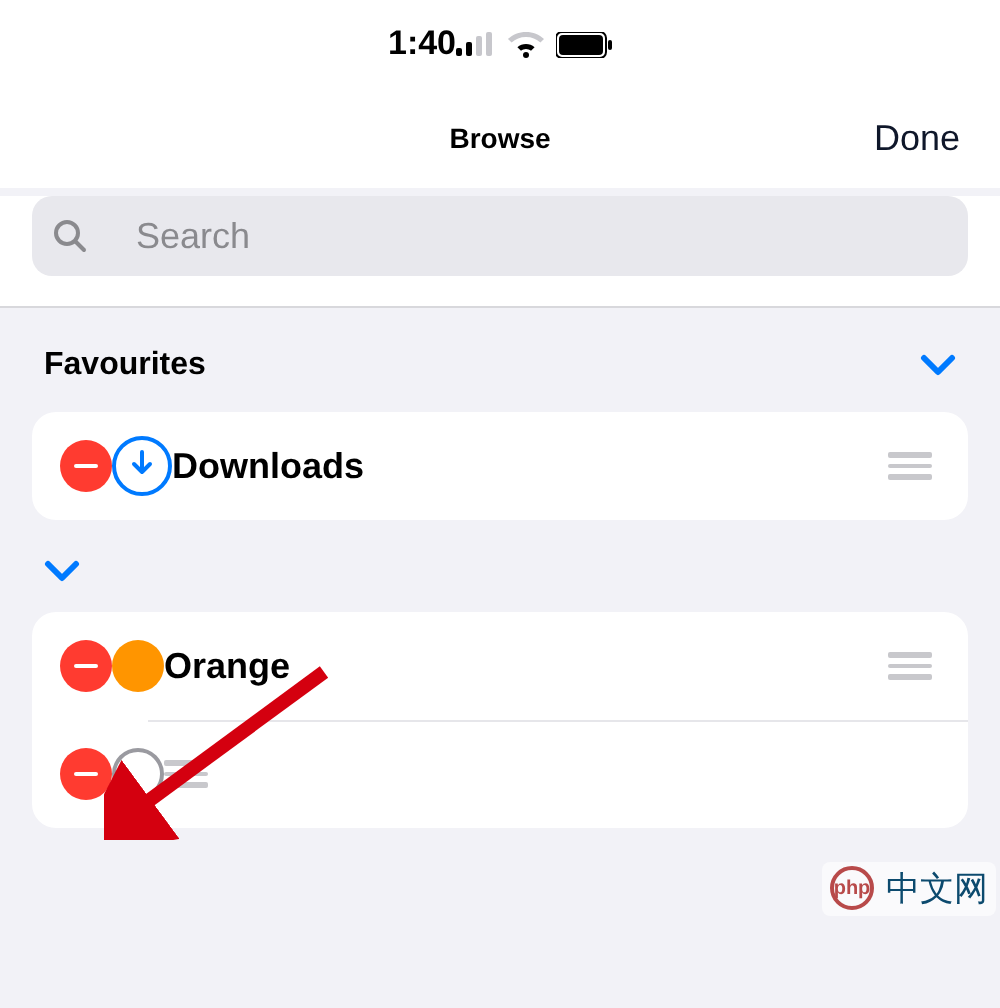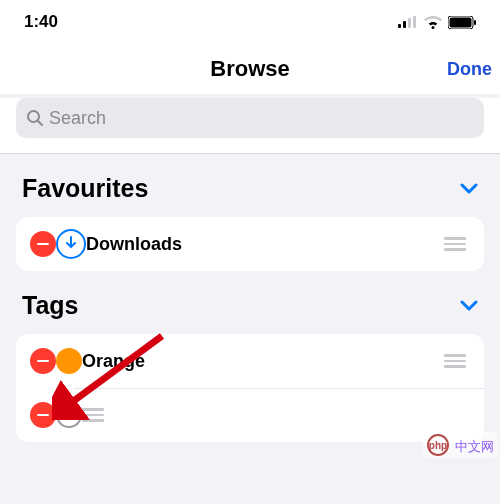--- a/index.html
+++ b/index.html
@@ -1,44 +1,44 @@
 <!DOCTYPE html>
 <html><head>
   <meta charset="utf-8">
   <style>
     * { margin: 0; padding: 0; box-sizing: border-box; font-family: -apple-system, 'Helvetica Neue', Helvetica, Arial, sans-serif; }
     body { width: 500px; height: 504px; background: #f2f2f7; overflow: hidden; position: relative; }
-    .statusbar { height: 44px; display: flex; justify-content: space-between; align-items: center; padding: 0 24px; background: #fff; }
+    .statusbar { height: 44px; display: flex; justify-content: center; align-items: center; padding: 0 24px; background: #fff; }
     .sb-time { font-size: 17px; font-weight: 600; }
     .sb-icons { display: flex; align-items: center; gap: 6px; }
     .navheader { height: 50px; background: #fff; position: relative; display: flex; align-items: center; justify-content: center; }
-    .nav-title { font-size: 22px; font-weight: 600; }
-    .nav-done { position: absolute; right: 8px; font-size: 18px; font-weight: 700; color: #1d4ed8; }
-    .searchbar { margin: 4px 16px 14px; height: 40px; background: #e8e8ed; border-radius: 10px; display: flex; align-items: center; padding: 0 10px; gap: 5px; }
+    .nav-title { font-size: 14px; font-weight: 600; }
+    .nav-done { position: absolute; right: 20px; font-size: 18px; font-weight: 400; color: #0f172a; }
+    .searchbar { margin: 4px 16px 14px; height: 40px; background: #e8e8ed; border-radius: 10px; display: flex; align-items: center; padding: 0 10px; gap: 24px; }
     .search-ph { color: #8a8a8e; font-size: 18px; }
     .hairline { height: 1px; background: #d8d8dc; }
     .section-header { display: flex; justify-content: space-between; align-items: center; padding: 20px 22px 14px; }
-    .section-title { font-size: 25px; font-weight: 700; }
+    .section-title { font-size: 16px; font-weight: 700; }
     .chev { color: #007aff; }
     .card { background: #fff; margin: 0 16px; border-radius: 12px; overflow: hidden; }
     .row { height: 54px; display: flex; align-items: center; padding: 0 14px; position: relative; }
     .row + .row::before { content: ""; position: absolute; top: 0; left: 58px; right: 0; height: 1px; background: #e6e6ea; }
     .delete-btn { width: 26px; height: 26px; border-radius: 50%; background: #ff3b30; display: flex; align-items: center; justify-content: center; flex-shrink: 0; }
     .delete-minus { width: 12px; height: 2.5px; background: #fff; border-radius: 1px; }
     .dl-icon { width: 30px; height: 30px; border-radius: 50%; border: 2px solid #007aff; display: flex; align-items: center; justify-content: center; flex-shrink: 0; }
     .tag-dot { width: 26px; height: 26px; border-radius: 50%; flex-shrink: 0; }
     .tag-dot.orange { background: #ff9500; }
     .tag-dot.hollow { border: 2px solid #9a9aa0; background: transparent; }
     .row-label { font-size: 18px; font-weight: 600; flex: 1; }
     .drag-handle { display: flex; flex-direction: column; gap: 3px; padding-right: 4px; }
     .drag-handle span { width: 22px; height: 2.5px; background: #c8c8cc; border-radius: 1px; }
     .arrow { position: absolute; left: 52px; top: 330px; pointer-events: none; z-index: 10; }
-    .watermark { position: absolute; right: 2px; bottom: 46px; display: flex; align-items: flex-end; gap: 6px; background: rgba(255,255,255,0.6); padding: 2px 4px; border-radius: 4px; }
+    .watermark { position: absolute; right: 2px; bottom: 46px; display: flex; align-items: flex-start; gap: 6px; background: rgba(255,255,255,0.6); padding: 2px 4px; border-radius: 4px; }
     .wm-logo { width: 22px; height: 22px; border-radius: 50%; border: 2px solid #b84a4a; display: flex; align-items: center; justify-content: center; font-size: 10px; font-weight: 700; color: #b84a4a; }
-    .wm-text { font-size: 13px; color: #8b5cf6; }
+    .wm-text { font-size: 17px; color: #0c4a6e; }
   </style>
 </head>
 <body>
 
 <div class="statusbar">
   <span class="sb-time">1:40</span>
   <div class="sb-icons">
     <svg width="20" height="12" viewBox="0 0 20 12">
         <rect x="0" y="8" width="3" height="4" rx="1" fill="#000"></rect>
         <rect x="5" y="5" width="3" height="7" rx="1" fill="#000"></rect>
@@ -94,21 +94,20 @@
     <span class="row-label">Downloads</span>
     <div class="drag-handle">
         <span></span>
         <span></span>
         <span></span>
       </div>
   </div>
 </div>
 
 <div class="section-header">
-  <span class="section-title">Tags</span>
   <svg class="chev" width="18" height="12" viewBox="0 0 18 12">
       <path d="M2 2l7 7 7-7" fill="none" stroke="#007aff" stroke-width="3" stroke-linecap="round" stroke-linejoin="round"></path>
     </svg>
 </div>
 
 <div class="card">
   <div class="row">
     <div class="delete-btn">
         <div class="delete-minus"></div>
       </div>

